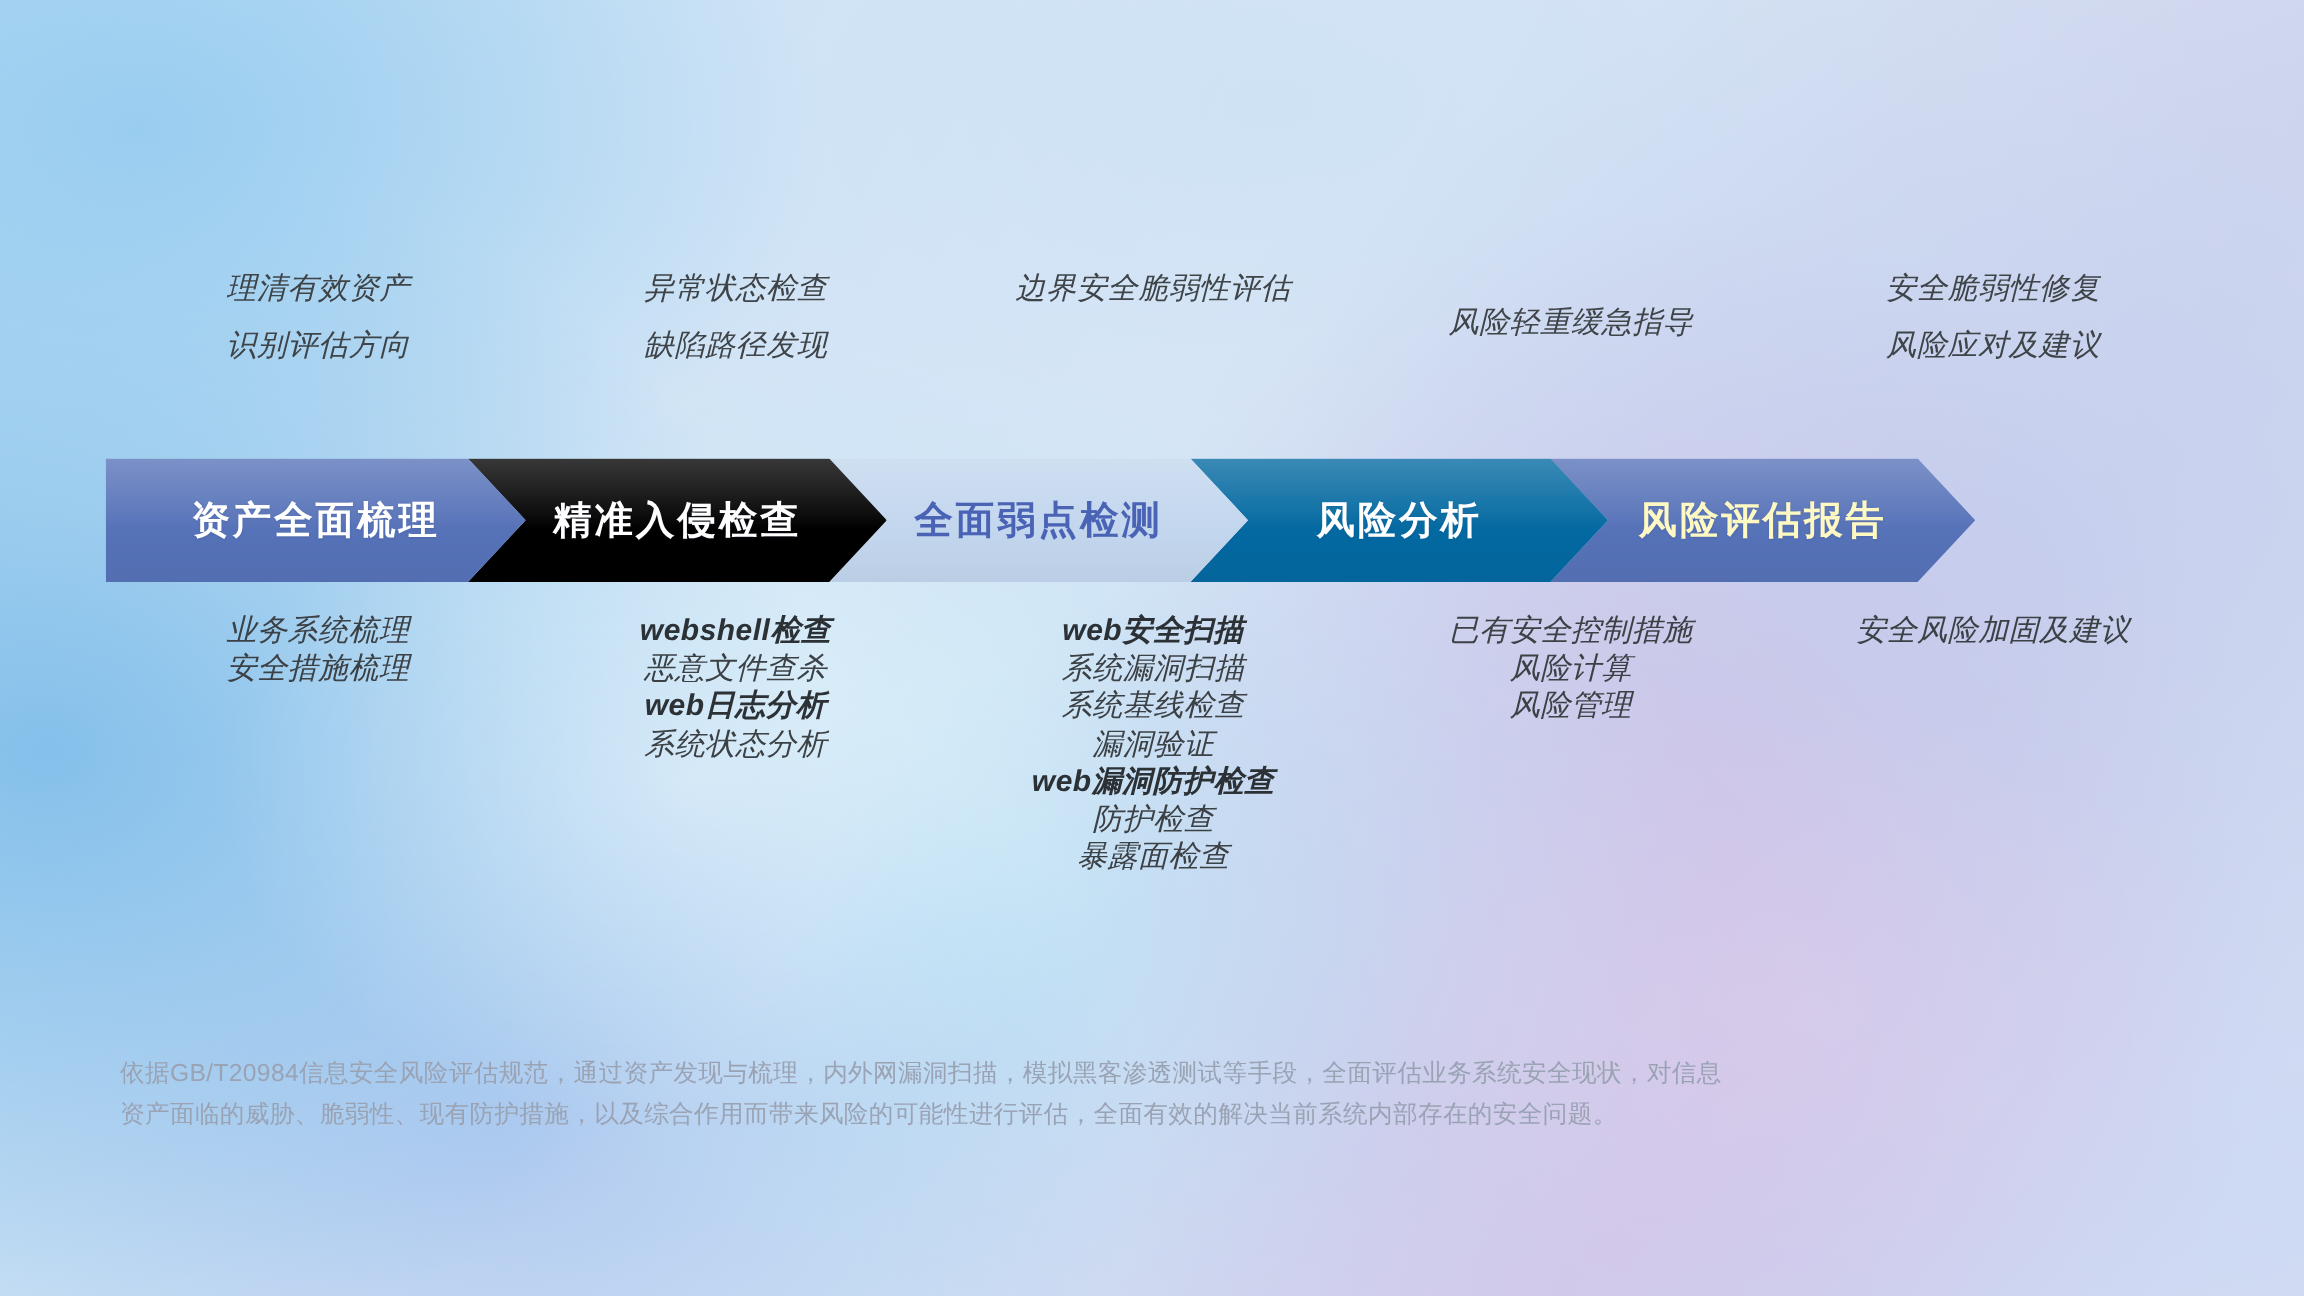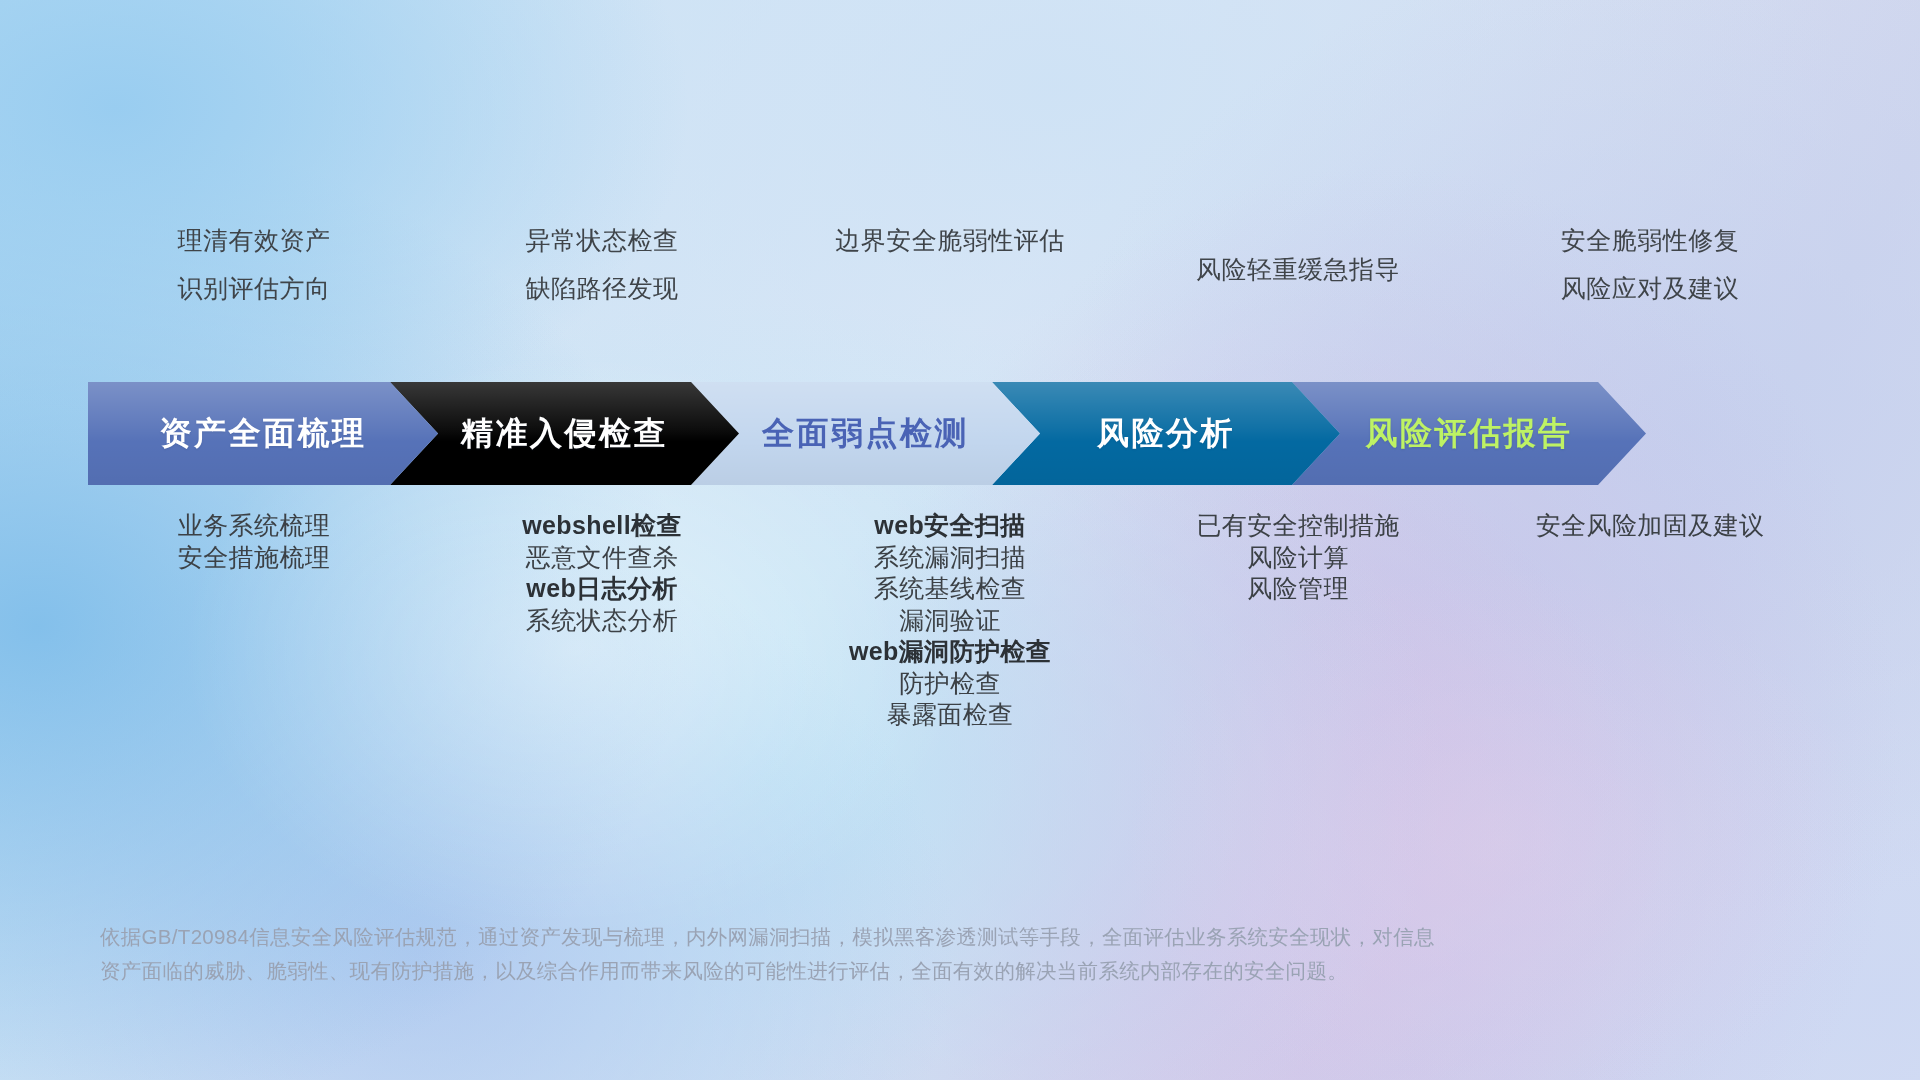--- a/index.html
+++ b/index.html
@@ -37,24 +37,25 @@
     background:
       radial-gradient(560px 420px at 30% 60%, rgba(255,255,255,0.42) 0%, rgba(255,255,255,0) 70%),
       radial-gradient(520px 380px at 78% 78%, rgba(226,206,234,0.45) 0%, rgba(226,206,234,0) 72%);
   }
 
   #stage { position: absolute; inset: 0; }
 
   
   .row {
     position: absolute;
-    left: 80px;
+    left: 91px;
     width: 1748px;
     display: grid;
     grid-template-columns: 348px 348px 348px 348px 356px;
+    font-style: italic;
   }
 
   .col { text-align: center; }
 
   
   #top-row { top: 226px; align-items: start; }
   .top-col { display: flex; flex-direction: column; gap: 20px; }
   .top-col.centered { justify-content: center; padding-top: 29px; }
   .desc-line {
     font-size: 25px;
@@ -110,21 +111,21 @@
     line-height: 1.1;
     letter-spacing: .4px;
     white-space: nowrap;
   }
   .item.strong { font-weight: bold; color: #2c3136; }
 
   
   #footer {
     position: absolute;
     left: 100px;
-    top: 920px;
+    top: 878px;
     width: 1560px;
     font-size: 20.5px;
     line-height: 34px;
     color: #9aa3b4;
     letter-spacing: .3px;
   }
   #footer div { white-space: nowrap; }
 </style>
 </head>
 <body>
@@ -168,21 +169,21 @@
       <div class="chev notched" style="width: 349px; margin-left: -48px; background: rgb(194, 214, 238); z-index: 8;">
         <div class="chev-sheen"></div>
         <div class="chev-label" style="color: rgb(74, 99, 181); text-shadow: none;">全面弱点检测</div>
       </div>
       <div class="chev notched" style="width: 348px; margin-left: -48px; background: #0369a1; z-index: 7;">
         <div class="chev-sheen"></div>
         <div class="chev-label" style="color: rgb(255, 255, 255);">风险分析</div>
       </div>
       <div class="chev notched" style="width: 354px; margin-left: -48px; background: rgb(86, 114, 184); z-index: 6;">
         <div class="chev-sheen"></div>
-        <div class="chev-label" style="color: #bef264;">风险评估报告</div>
+        <div class="chev-label" style="color: #fef9c3;">风险评估报告</div>
       </div>
     </div>
 
   <div class="row" id="bottom-row">
       <div class="col list-col">
         <div class="item">业务系统梳理</div>
         <div class="item">安全措施梳理</div>
       </div>
       <div class="col list-col">
         <div class="item strong">webshell检查</div>

